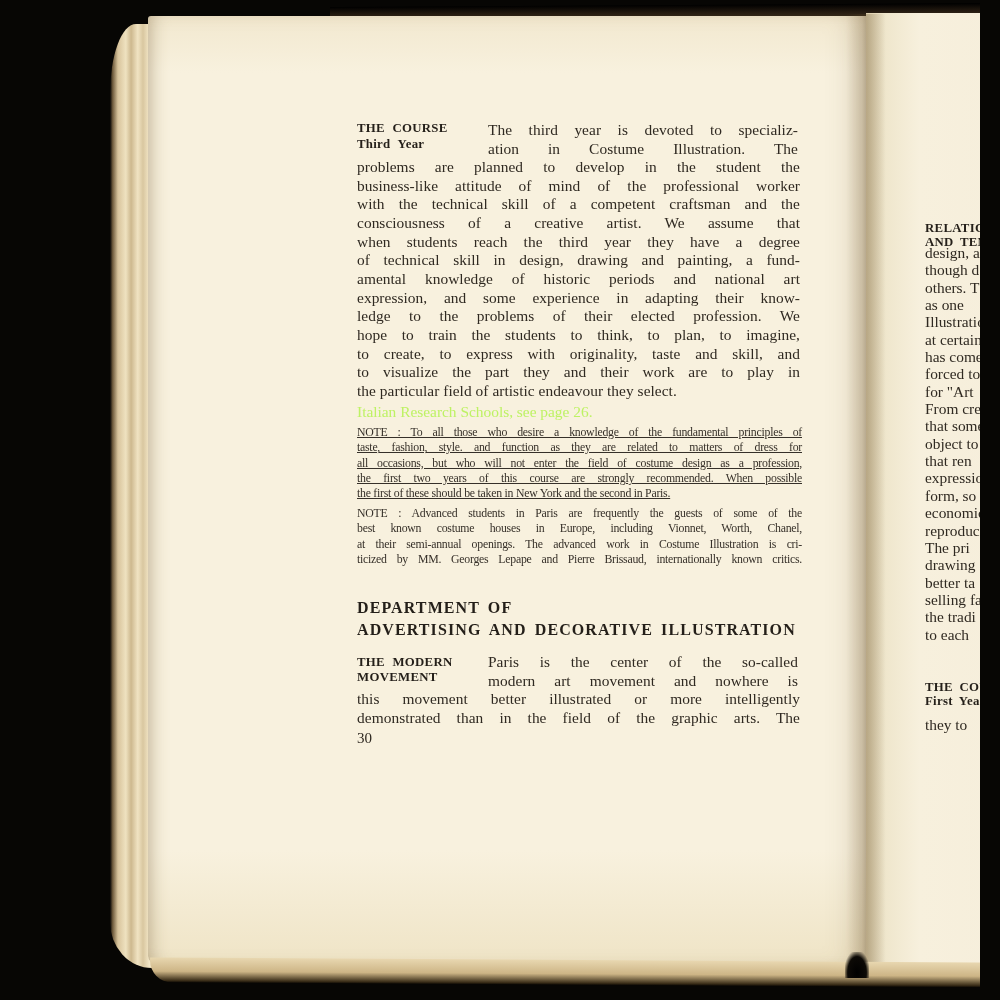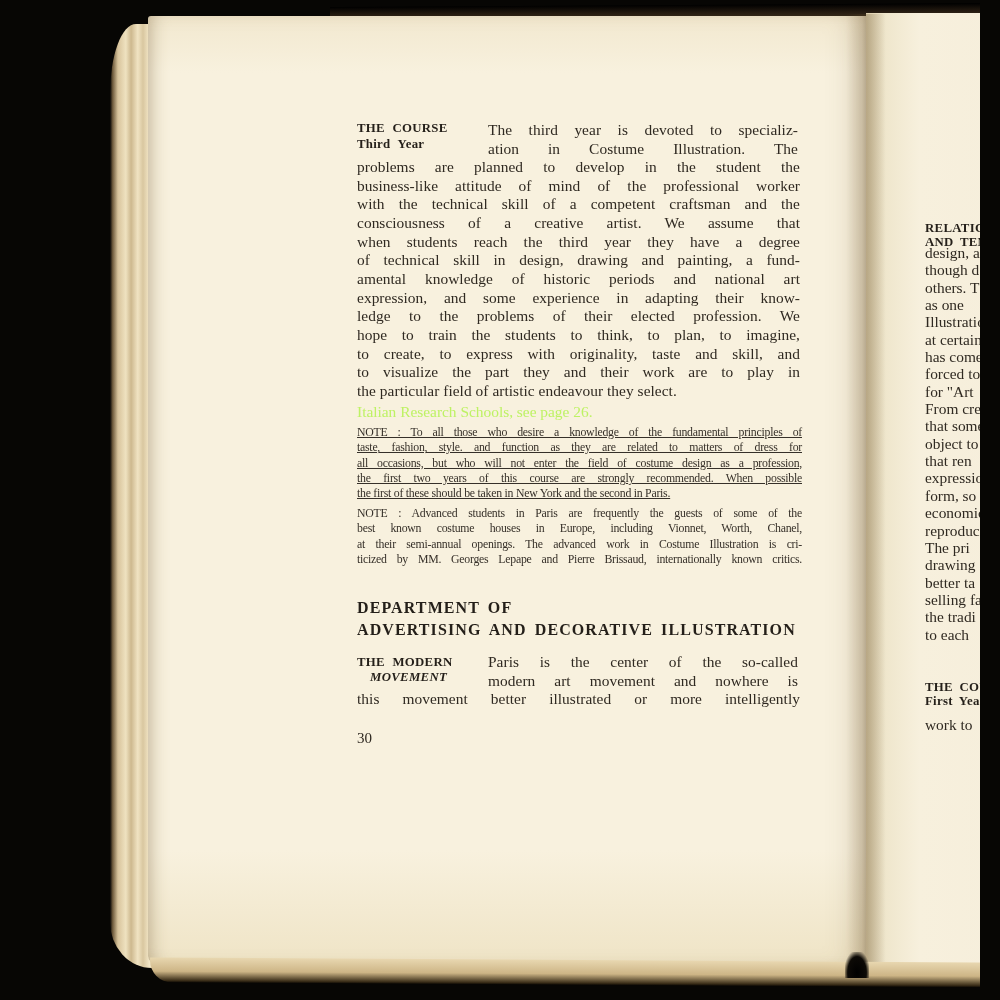--- a/index.html
+++ b/index.html
@@ -103,29 +103,30 @@
       <div>NOTE : Advanced students in Paris are frequently the guests of some of the</div>
       <div>best known costume houses in Europe, including Vionnet, Worth, Chanel,</div>
       <div>at their semi-annual openings. The advanced work in Costume Illustration is cri-</div>
       <div>ticized by MM. Georges Lepape and Pierre Brissaud, internationally known critics.</div>
     </div>
 
   <div class="dept-heading" style="left:357px;top:597px;">DEPARTMENT OF</div>
   <div class="dept-heading" style="left:357px;top:619px;">ADVERTISING AND DECORATIVE ILLUSTRATION</div>
 
   <div class="side-label" style="left:357px;top:655px;">THE MODERN</div>
-  <div class="side-label" style="left:370px;top:670px;font-style:italic;">MOVEMENT</div>
+  <div class="side-label" style="left:357px;top:670px;">MOVEMENT</div>
 
   <div class="body-lines jwrap" style="left:488px;top:653px;width:310px;">
       <div>Paris is the center of the so-called</div>
       <div>modern art movement and nowhere is</div>
     </div>
 
   <div class="body-lines jwrap" style="left:357px;top:690px;width:443px;">
       <div>this movement better illustrated or more intelligently</div>
+      <div>demonstrated than in the field of the graphic arts. The</div>
     </div>
 
   <div class="page-num" style="left:357px;top:730px;">30</div>
 
 
   <div class="frag-head" style="left:925px;top:221px;">
     <div>RELATION</div>
     <div>AND TEND</div>
   </div>
 
@@ -154,16 +155,16 @@
       <div>the tradi</div>
       <div>to each</div>
     </div>
 
   <div class="frag-head" style="left:925px;top:680px;">
     <div>THE COU</div>
     <div>First Yea</div>
   </div>
 
   <div class="frag-lines" style="left:925px;top:716px;">
-    <div>work to</div>
+    <div>they to</div>
   </div>
 
 </div>
 
 </body></html>

